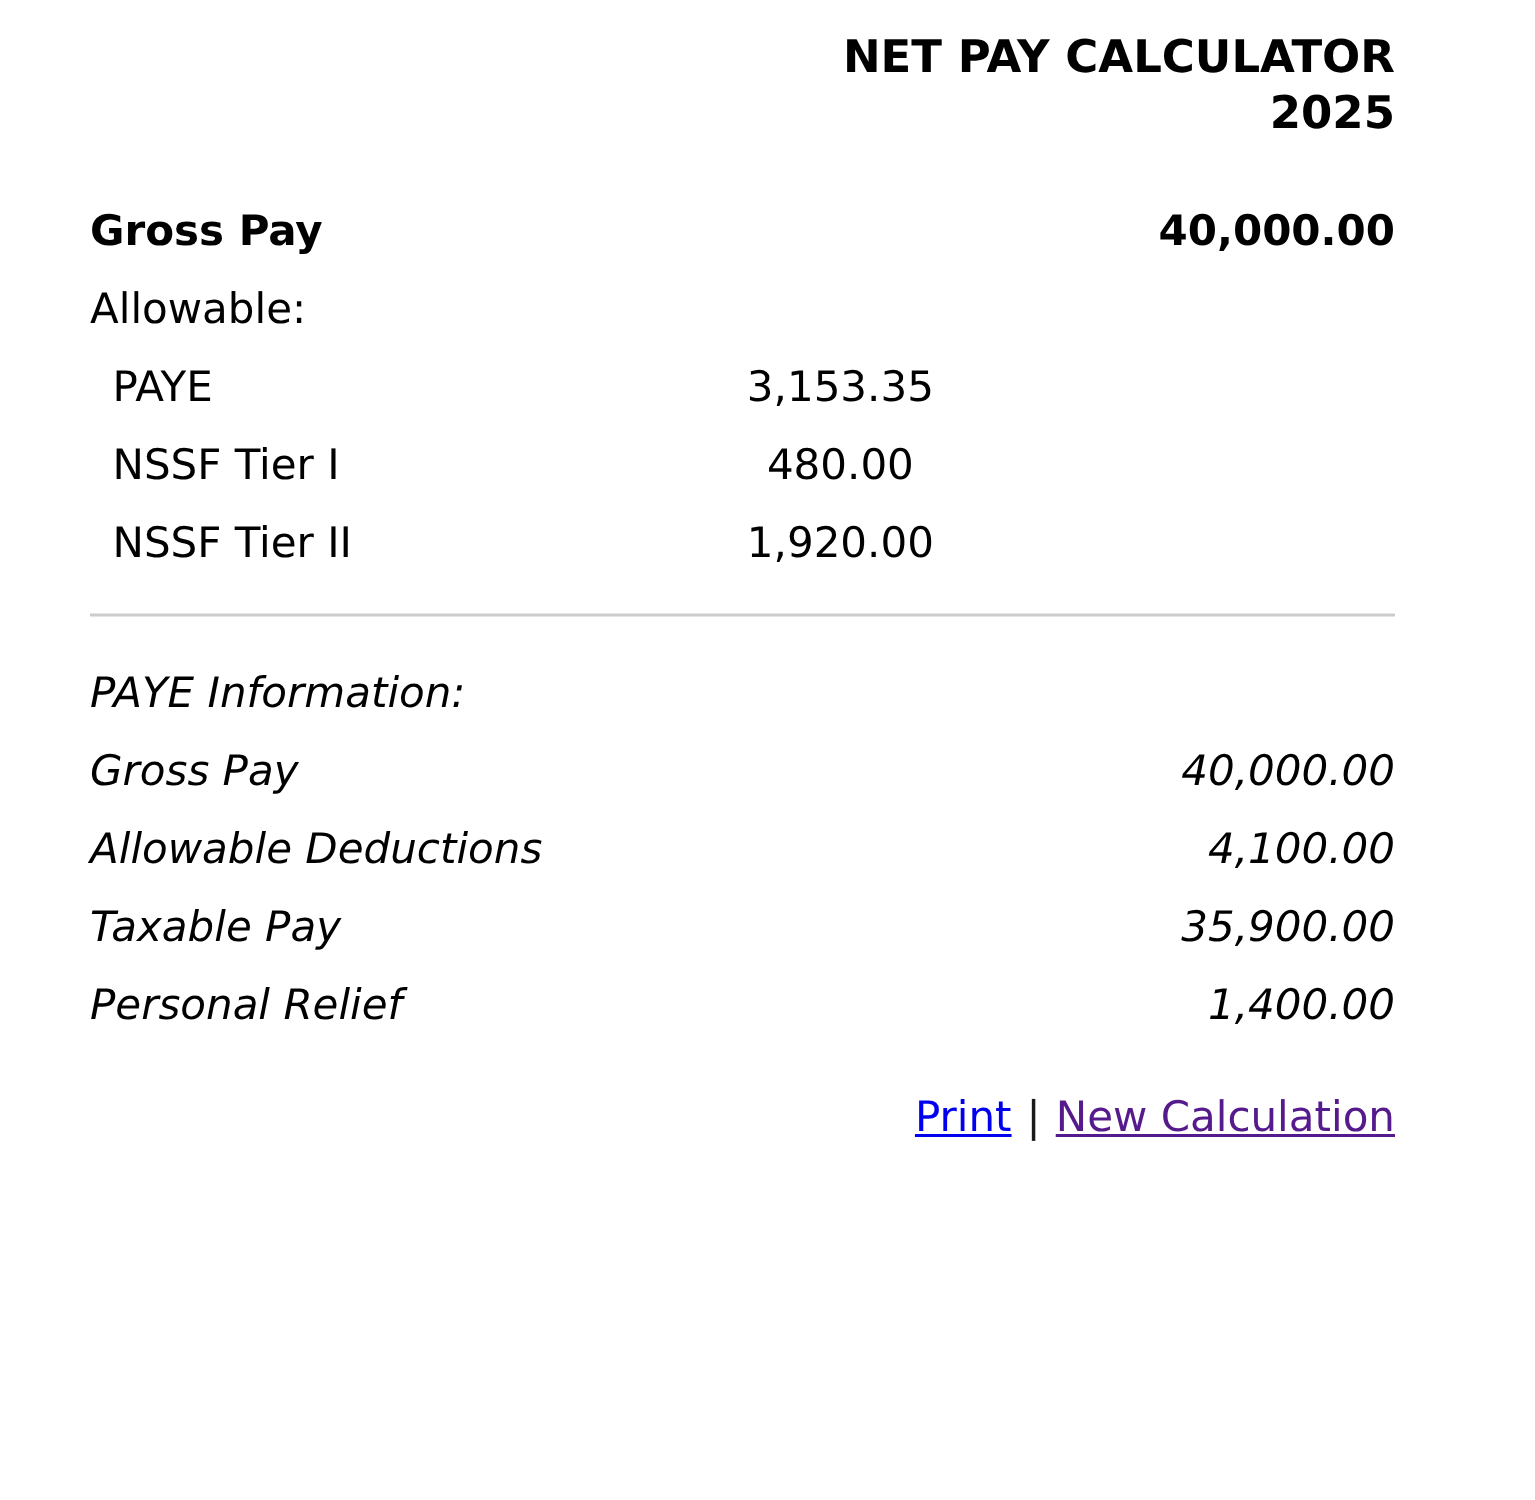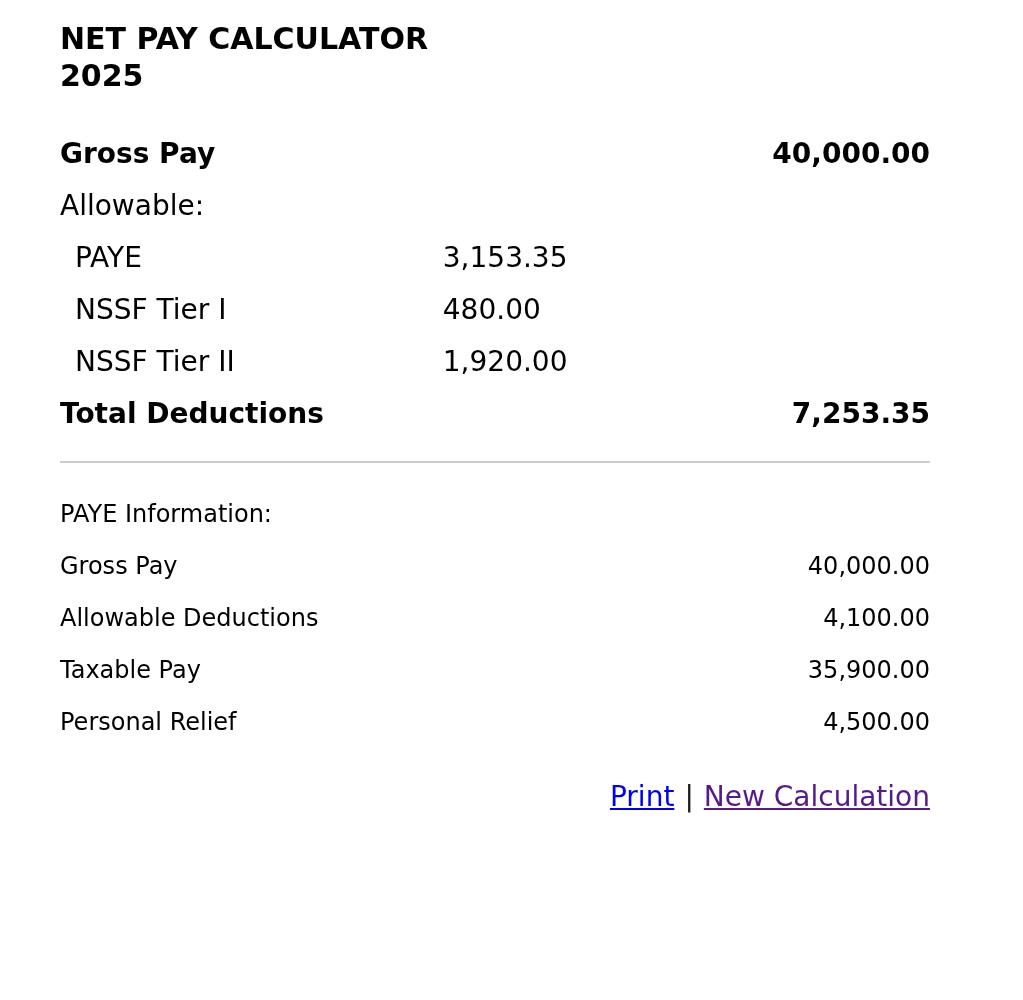--- a/index.html
+++ b/index.html
@@ -9,51 +9,52 @@
     background: #ffffff;
     font-family: "DejaVu Sans", "Liberation Sans", sans-serif;
     color: #000000;
   }
   .page {
     width: 870px;
     margin: 0 0 0 60px;
   }
   .title {
     margin-top: 20px;
-    text-align: left;
+    text-align: right;
     font-size: 30px;
     font-weight: bold;
     line-height: 37px;
   }
   table.calc {
     width: 100%;
     border-collapse: collapse;
     font-size: 28px;
     margin-top: 34px;
   }
   table.calc td {
     padding: 0;
     line-height: 52px;
     white-space: nowrap;
     vertical-align: middle;
   }
   td.c1 { width: 44%; text-align: left; }
-  td.c2 { width: 27%; text-align: left; }
+  td.c2 { width: 27%; text-align: center; }
   td.c3 { width: 29%; text-align: right; }
   .bold { font-weight: bold; }
   .indent { padding-left: 15px !important; }
   hr.divider {
     border: none;
     border-top: 2px solid #cccccc;
     margin: 21px 0 25px 0;
   }
   table.paye {
     width: 100%;
     border-collapse: collapse;
-    font-size: 24px;
+    font-size: 28px;
+    font-style: italic;
   }
   table.paye td {
     padding: 0;
     line-height: 52px;
     white-space: nowrap;
     vertical-align: middle;
   }
   td.p1 { width: 60%; text-align: left; }
   td.p2 { width: 40%; text-align: right; }
   .footer-links {
@@ -108,25 +109,20 @@
       <tr>
         <td class="c1 indent">NSSF Tier I</td>
         <td class="c2">480.00</td>
         <td class="c3"></td>
       </tr>
       <tr>
         <td class="c1 indent">NSSF Tier II</td>
         <td class="c2">1,920.00</td>
         <td class="c3"></td>
       </tr>
-      <tr>
-        <td class="c1 bold">Total Deductions</td>
-        <td class="c2"></td>
-        <td class="c3 bold">7,253.35</td>
-      </tr>
     </tbody>
   </table>
 
   <hr class="divider">
 
   <table class="paye">
     <tbody>
       <tr>
         <td class="p1">PAYE Information:</td>
         <td class="p2"></td>
@@ -138,21 +134,21 @@
       <tr>
         <td class="p1">Allowable Deductions</td>
         <td class="p2">4,100.00</td>
       </tr>
       <tr>
         <td class="p1">Taxable Pay</td>
         <td class="p2">35,900.00</td>
       </tr>
       <tr>
         <td class="p1">Personal Relief</td>
-        <td class="p2">4,500.00</td>
+        <td class="p2">1,400.00</td>
       </tr>
     </tbody>
   </table>
 
   <div class="footer-links">
     <a class="link-print" href="#">Print</a><span class="sep">|</span><a class="link-newcalc" href="#">New Calculation</a>
   </div>
 
 </div>
 

